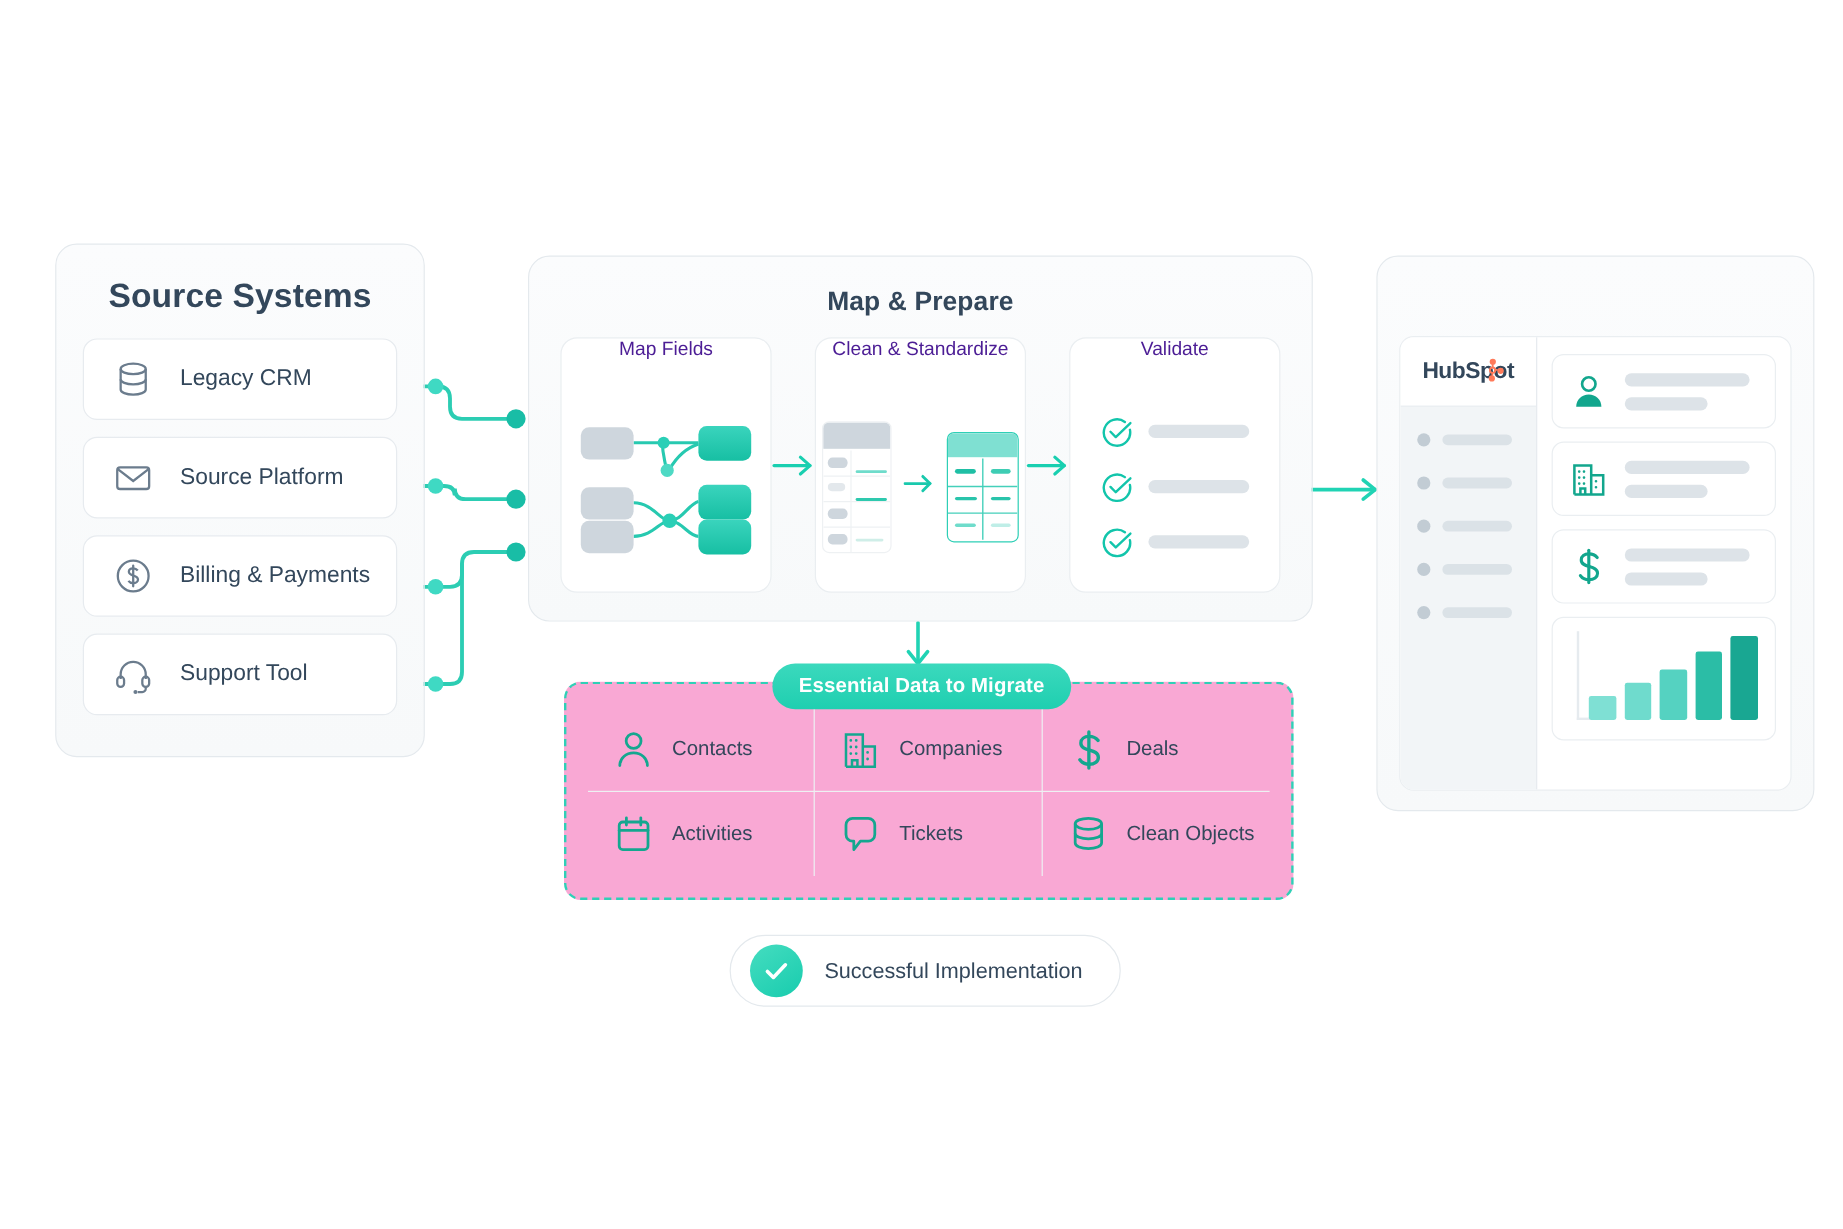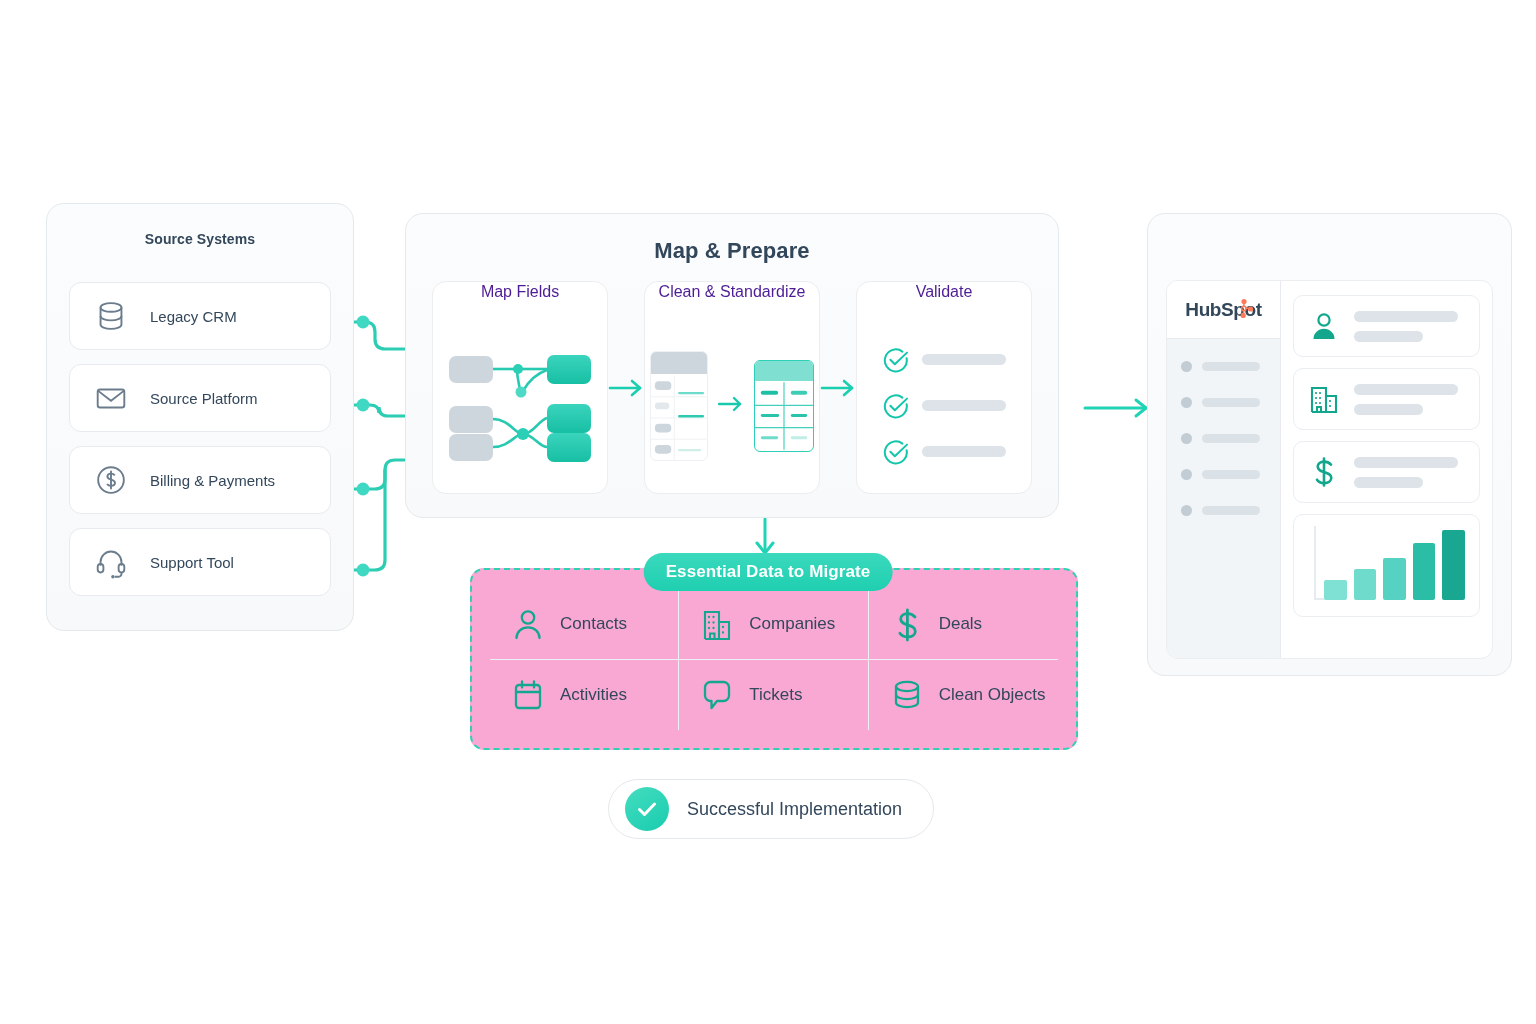--- a/index.html
+++ b/index.html
@@ -20,37 +20,37 @@
   }
   .panel-title {
     text-align: center;
     color: #33475b;
     font-weight: 700;
     letter-spacing: .1px;
   }
 
   
   #source-panel { left: 46px; top: 203px; width: 308px; height: 428px; }
-  #source-panel .panel-title { font-size: 14px; margin-top: 27px; }
+  #source-panel .panel-title { font-size: 28px; margin-top: 27px; }
   .src-list { position: absolute; left: 22px; top: 78px; right: 22px; }
   .src-item {
     display: flex; align-items: center;
     height: 68px;
     background: #ffffff;
     border: 1.5px solid #e7ebef;
     border-radius: 12px;
     margin-bottom: 14px;
     padding-left: 22px;
   }
   .src-icon { width: 38px; height: 38px; flex: 0 0 38px; color: #6b7c8d; }
   .src-icon svg { display:block; width:100%; height:100%; }
-  .src-label { margin-left: 20px; font-size: 15px; color: #33475b; }
-
-  
-  #map-panel { left: 405px; top: 213px; width: 654px; height: 305px; }
+  .src-label { margin-left: 20px; font-size: 19px; color: #33475b; }
+
+  
+  #map-panel { left: 440px; top: 213px; width: 654px; height: 305px; }
   #map-panel .panel-title { font-size: 22px; margin-top: 24px; }
   .steps { position: absolute; left: 26px; top: 67px; right: 26px; display: flex; align-items: stretch; }
   .step-card {
     background: #ffffff;
     border: 1.5px solid #eaeef1;
     border-radius: 14px;
     width: 178px;
     height: 213px;
     position: relative;
   }

